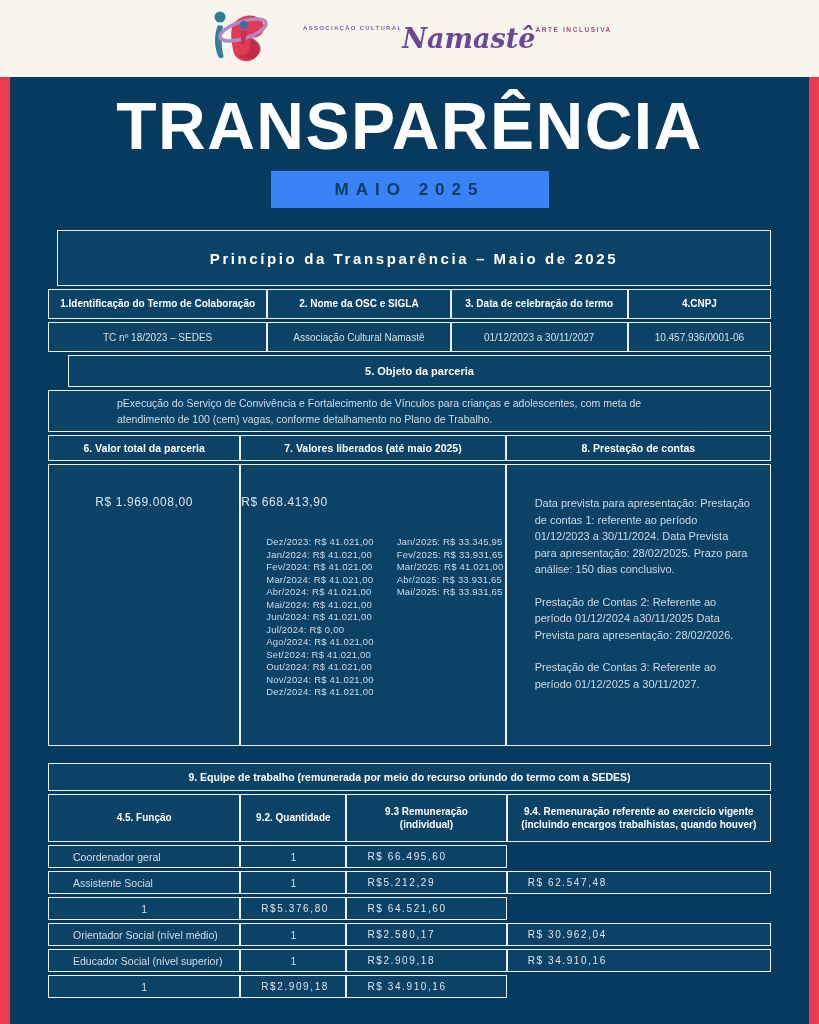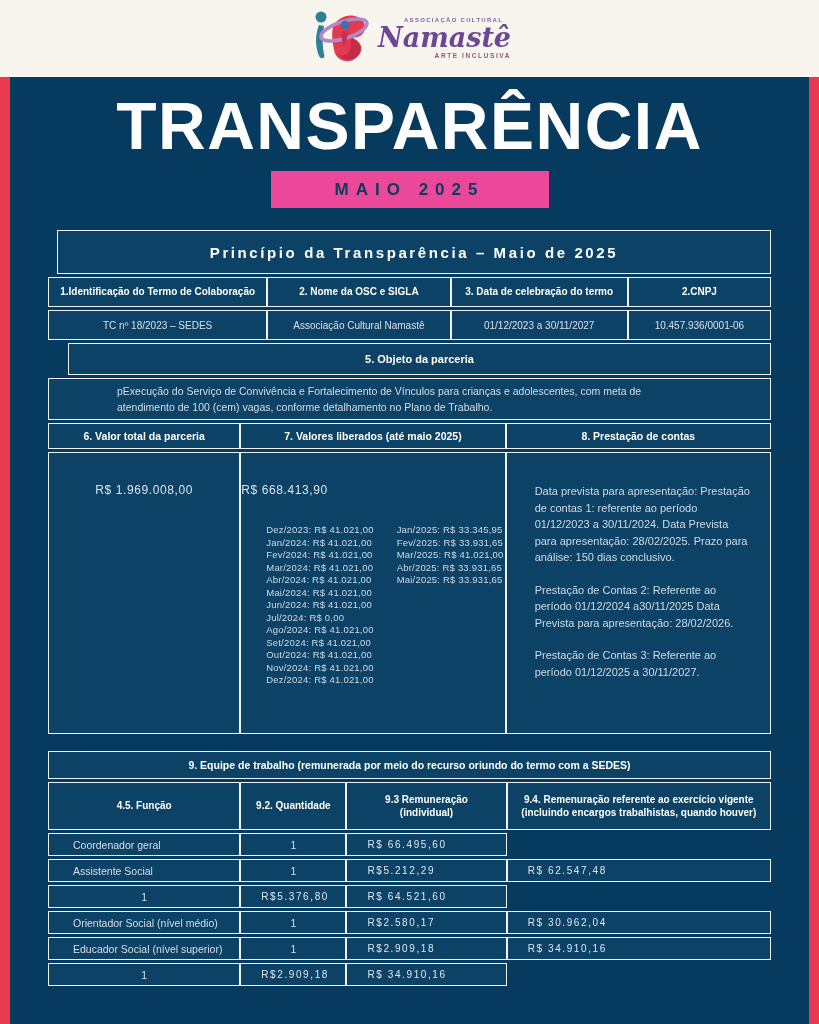--- a/index.html
+++ b/index.html
@@ -7,45 +7,45 @@
     width:819px;height:1024px;
     background:#063a5e;
     font-family:"Liberation Sans",sans-serif;
     -webkit-font-smoothing:antialiased;
   }
   .page{position:relative;width:819px;height:1024px;overflow:hidden;background:#063a5e;}
 
   
   .topbar{height:77px;background:#f8f5ef;display:flex;align-items:center;justify-content:center;}
   .logo{display:flex;align-items:center;gap:4px;}
-  .logo-text{display:flex;flex-direction:column;line-height:1;}
+  .logo-text{display:flex;line-height:1;}
   .logo-assoc{font-size:6px;letter-spacing:1.3px;color:#7b5ea7;font-weight:bold;margin:0 0 1px 26px;}
   .logo-name{font-family:"DejaVu Serif",serif;font-style:italic;font-weight:bold;font-size:27px;color:#6d4795;}
   .logo-tagline{font-size:6.5px;letter-spacing:1.6px;color:#96527d;font-weight:bold;text-align:right;margin-top:2px;}
 
   
   .side-strip{position:absolute;top:77px;bottom:0;width:10px;background:#e93a50;z-index:6;}
   .side-strip.left{left:0;}
   .side-strip.right{right:0;}
 
   
   .main-title{margin:16px 0 12px;text-align:center;color:#ffffff;
     font-size:66px;font-weight:800;letter-spacing:1.5px;line-height:1.0;}
-  .month-badge{width:278px;margin:12px auto;background:#ec4899;color:#0b3d60;
+  .month-badge{width:278px;margin:12px auto;background:#3b82f6;color:#0b3d60;
     font-weight:800;font-size:17px;letter-spacing:7px;text-align:center;padding:9px 0 8px;}
 
   
   .tbl{margin:22px 48px 0;display:flex;flex-direction:column;gap:3px;}
   .row{display:grid;}
   .c{background:#0c4265;border:1px solid #edf1f4;display:flex;align-items:center;justify-content:center;
      color:#d6e0e9;font-size:10px;min-width:0;}
   .th{color:#ffffff;font-weight:bold;text-align:center;}
 
   
-  .r-caption{height:44px;padding-left:9px;}
+  .r-caption{height:56px;padding-left:9px;}
   .r-caption .c{font-size:15px;font-weight:bold;letter-spacing:2.6px;color:#ffffff;}
   .cols-4{grid-template-columns:219fr 183fr 177fr 143fr;}
   .cols-3{grid-template-columns:192fr 265fr 265fr;}
   .r-idh{height:30px;}
   .r-idh .c{font-size:10px;padding:0 8px;text-align:center;line-height:1.15;}
   .r-idv{height:30px;}
   .r-objh{height:32px;padding-left:20px;}
   .r-objh .c{font-size:11px;}
   .r-objt{height:42px;}
   .r-objt .c{justify-content:flex-start;text-align:left;padding:0 96px 0 68px;
@@ -109,21 +109,21 @@
   <section class="tbl">
 
     <div class="row r-caption">
       <div class="c th">Princípio da Transparência – Maio de 2025</div>
     </div>
 
     <div class="row cols-4 r-idh">
       <div class="c th">1.Identificação do Termo de Colaboração</div>
       <div class="c th">2. Nome da OSC e SIGLA</div>
       <div class="c th">3. Data de celebração do termo</div>
-      <div class="c th">2.CNPJ</div>
+      <div class="c th">4.CNPJ</div>
     </div>
 
     <div class="row cols-4 r-idv">
       <div class="c">TC nº 18/2023 – SEDES</div>
       <div class="c">Associação Cultural Namastê</div>
       <div class="c">01/12/2023 a 30/11/2027</div>
       <div class="c">10.457.936/0001-06</div>
     </div>
 
     <div class="row r-objh">

